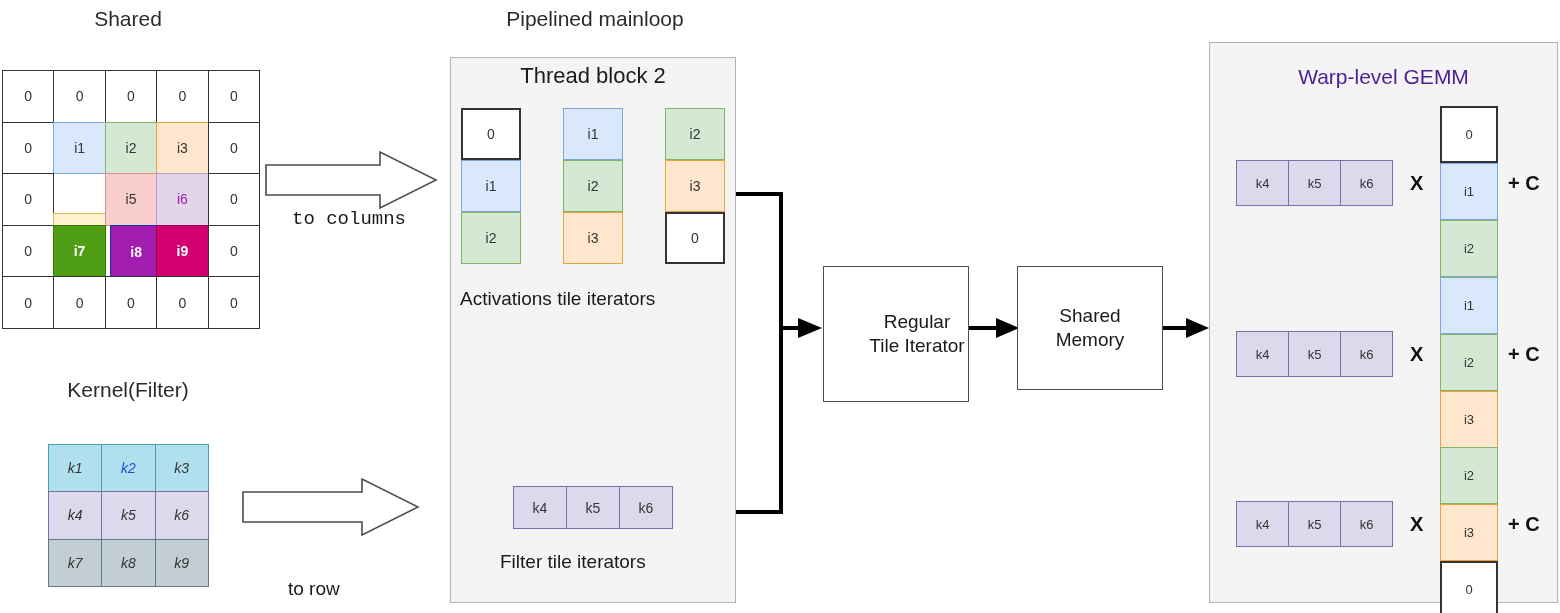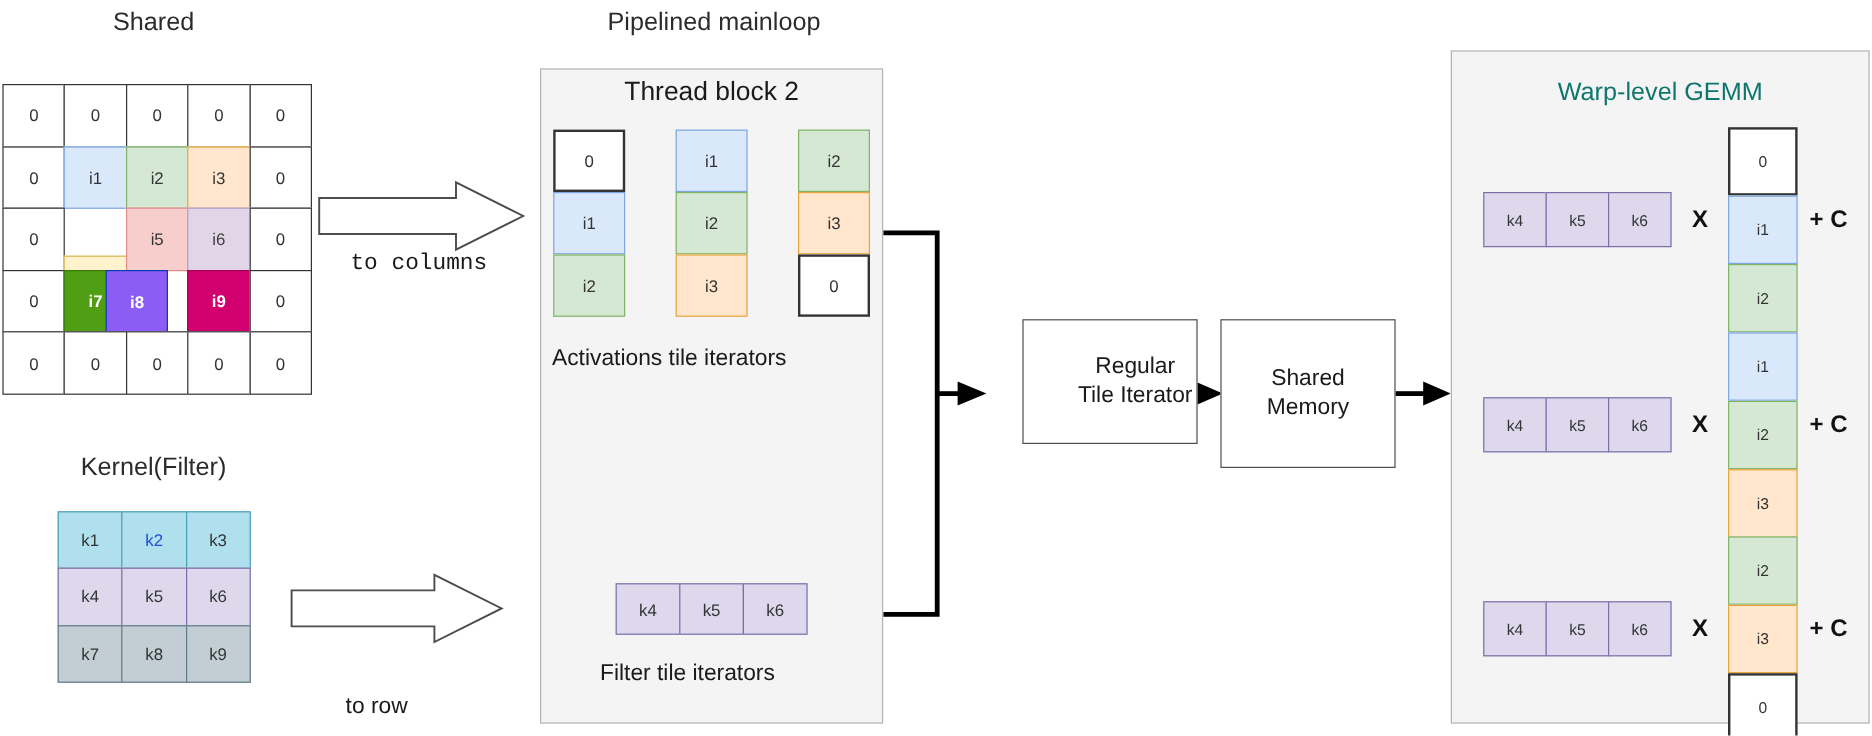--- a/index.html
+++ b/index.html
@@ -28,36 +28,36 @@
     <div class="cell" style="left: 154.2px; top: 0px; width: 52.4px; height: 52.6px; background: rgb(255, 255, 255); border: 1.4px solid rgb(51, 51, 51); color: rgb(51, 51, 51); font-size: 14px;">0</div>
     <div class="cell" style="left: 205.6px; top: 0px; width: 52.4px; height: 52.6px; background: rgb(255, 255, 255); border: 1.4px solid rgb(51, 51, 51); color: rgb(51, 51, 51); font-size: 14px;">0</div>
     <div class="cell" style="left: 0px; top: 51.6px; width: 52.4px; height: 52.6px; background: rgb(255, 255, 255); border: 1.4px solid rgb(51, 51, 51); color: rgb(51, 51, 51); font-size: 14px;">0</div>
     <div class="cell" style="left: 51.4px; top: 51.6px; width: 52.4px; height: 52.6px; background: rgb(218, 232, 252); border: 1.4px solid rgb(126, 166, 224); color: rgb(51, 51, 51); font-size: 14px;">i1</div>
     <div class="cell" style="left: 102.8px; top: 51.6px; width: 52.4px; height: 52.6px; background: rgb(213, 232, 212); border: 1.4px solid rgb(130, 179, 102); color: rgb(51, 51, 51); font-size: 14px;">i2</div>
     <div class="cell" style="left: 154.2px; top: 51.6px; width: 52.4px; height: 52.6px; background: rgb(255, 230, 204); border: 1.4px solid rgb(232, 163, 61); color: rgb(51, 51, 51); font-size: 14px;">i3</div>
     <div class="cell" style="left: 205.6px; top: 51.6px; width: 52.4px; height: 52.6px; background: rgb(255, 255, 255); border: 1.4px solid rgb(51, 51, 51); color: rgb(51, 51, 51); font-size: 14px;">0</div>
     <div class="cell" style="left: 0px; top: 103.2px; width: 52.4px; height: 52.6px; background: rgb(255, 255, 255); border: 1.4px solid rgb(51, 51, 51); color: rgb(51, 51, 51); font-size: 14px;">0</div>
     <div class="cell" style="left: 51.4px; top: 103.2px; width: 52.4px; height: 52.6px; background: rgb(255, 242, 204); border: 1.4px solid rgb(214, 182, 86); color: rgb(51, 51, 51); font-size: 14px; margin-top: 40px;">i4</div>
     <div class="cell" style="left: 102.8px; top: 103.2px; width: 52.4px; height: 52.6px; background: rgb(248, 206, 204); border: 1.4px solid rgb(224, 142, 140); color: rgb(51, 51, 51); font-size: 14px;">i5</div>
-    <div class="cell" style="left: 154.2px; top: 103.2px; width: 52.4px; height: 52.6px; background: rgb(225, 213, 231); border: 1.4px solid rgb(176, 156, 198); color: #404040; font-size: 14px;">i6</div>
+    <div class="cell" style="left: 154.2px; top: 103.2px; width: 52.4px; height: 52.6px; background: rgb(225, 213, 231); border: 1.4px solid rgb(176, 156, 198); color: #a21caf; font-size: 14px;">i6</div>
     <div class="cell" style="left: 205.6px; top: 103.2px; width: 52.4px; height: 52.6px; background: rgb(255, 255, 255); border: 1.4px solid rgb(51, 51, 51); color: rgb(51, 51, 51); font-size: 14px;">0</div>
     <div class="cell" style="left: 0px; top: 154.8px; width: 52.4px; height: 52.6px; background: rgb(255, 255, 255); border: 1.4px solid rgb(51, 51, 51); color: rgb(51, 51, 51); font-size: 14px;">0</div>
     <div class="cell" style="left: 51.4px; top: 154.8px; width: 52.4px; height: 52.6px; background: rgb(79, 158, 19); border: 1.4px solid rgb(58, 122, 13); color: rgb(255, 255, 255); font-size: 14px; font-weight: bold;">i7</div>
-    <div class="cell" style="left: 86px; top: 154.8px; width: 52.4px; height: 55px; background: #8b5cf6; border: 1.4px solid rgb(10, 60, 176); color: rgb(255, 255, 255); font-size: 14px; font-weight: bold;">i8</div>
+    <div class="cell" style="left: 108px; top: 154.8px; width: 52.4px; height: 55px; background: #a21caf; border: 1.4px solid rgb(10, 60, 176); color: rgb(255, 255, 255); font-size: 14px; font-weight: bold;">i8</div>
     <div class="cell" style="left: 154.2px; top: 154.8px; width: 52.4px; height: 52.6px; background: rgb(210, 0, 110); border: 1.4px solid rgb(163, 0, 85); color: rgb(255, 255, 255); font-size: 14px; font-weight: bold;">i9</div>
     <div class="cell" style="left: 205.6px; top: 154.8px; width: 52.4px; height: 52.6px; background: rgb(255, 255, 255); border: 1.4px solid rgb(51, 51, 51); color: rgb(51, 51, 51); font-size: 14px;">0</div>
     <div class="cell" style="left: 0px; top: 206.4px; width: 52.4px; height: 52.6px; background: rgb(255, 255, 255); border: 1.4px solid rgb(51, 51, 51); color: rgb(51, 51, 51); font-size: 14px;">0</div>
     <div class="cell" style="left: 51.4px; top: 206.4px; width: 52.4px; height: 52.6px; background: rgb(255, 255, 255); border: 1.4px solid rgb(51, 51, 51); color: rgb(51, 51, 51); font-size: 14px;">0</div>
     <div class="cell" style="left: 102.8px; top: 206.4px; width: 52.4px; height: 52.6px; background: rgb(255, 255, 255); border: 1.4px solid rgb(51, 51, 51); color: rgb(51, 51, 51); font-size: 14px;">0</div>
     <div class="cell" style="left: 154.2px; top: 206.4px; width: 52.4px; height: 52.6px; background: rgb(255, 255, 255); border: 1.4px solid rgb(51, 51, 51); color: rgb(51, 51, 51); font-size: 14px;">0</div>
     <div class="cell" style="left: 205.6px; top: 206.4px; width: 52.4px; height: 52.6px; background: rgb(255, 255, 255); border: 1.4px solid rgb(51, 51, 51); color: rgb(51, 51, 51); font-size: 14px;">0</div>
   </div>
 
 <div class="ttl abs" style="left:28px;top:378px;width:200px;">Kernel(Filter)</div>
-<div id="kernel-grid" class="abs" style="left:48px;top:426px;width:160px;height:102px;">
+<div id="kernel-grid" class="abs" style="left:48px;top:444px;width:160px;height:102px;font-style:italic;">
     <div class="cell" style="left: 0px; top: 0px; width: 54.3px; height: 48.3px; background: rgb(176, 224, 238); border: 1.2px solid rgb(75, 159, 181); color: rgb(51, 51, 51); font-size: 14px;">k1</div>
     <div class="cell" style="left: 53.3px; top: 0px; width: 54.3px; height: 48.3px; background: rgb(176, 224, 238); border: 1.2px solid rgb(75, 159, 181); color: #1d4ed8; font-size: 14px;">k2</div>
     <div class="cell" style="left: 106.6px; top: 0px; width: 54.3px; height: 48.3px; background: rgb(176, 224, 238); border: 1.2px solid rgb(75, 159, 181); color: rgb(51, 51, 51); font-size: 14px;">k3</div>
     <div class="cell" style="left: 0px; top: 47.3px; width: 54.3px; height: 48.3px; background: rgb(221, 216, 236); border: 1.2px solid rgb(122, 111, 168); color: rgb(51, 51, 51); font-size: 14px;">k4</div>
     <div class="cell" style="left: 53.3px; top: 47.3px; width: 54.3px; height: 48.3px; background: rgb(221, 216, 236); border: 1.2px solid rgb(122, 111, 168); color: rgb(51, 51, 51); font-size: 14px;">k5</div>
     <div class="cell" style="left: 106.6px; top: 47.3px; width: 54.3px; height: 48.3px; background: rgb(221, 216, 236); border: 1.2px solid rgb(122, 111, 168); color: rgb(51, 51, 51); font-size: 14px;">k6</div>
     <div class="cell" style="left: 0px; top: 94.6px; width: 54.3px; height: 48.3px; background: rgb(194, 206, 212); border: 1.2px solid rgb(95, 124, 137); color: rgb(51, 51, 51); font-size: 14px;">k7</div>
     <div class="cell" style="left: 53.3px; top: 94.6px; width: 54.3px; height: 48.3px; background: rgb(194, 206, 212); border: 1.2px solid rgb(95, 124, 137); color: rgb(51, 51, 51); font-size: 14px;">k8</div>
     <div class="cell" style="left: 106.6px; top: 94.6px; width: 54.3px; height: 48.3px; background: rgb(194, 206, 212); border: 1.2px solid rgb(95, 124, 137); color: rgb(51, 51, 51); font-size: 14px;">k9</div>
   </div>
@@ -100,35 +100,35 @@
   </div>
 <div class="caption" style="left:460px;top:288px;">Activations tile iterators</div>
 
 <div id="filter-row" class="abs" style="left:513px;top:486px;width:159px;height:43px;">
     <div class="cell" style="left: 0px; top: 0px; width: 54px; height: 43px; background: rgb(221, 216, 236); border: 1.2px solid rgb(122, 111, 168); color: rgb(51, 51, 51); font-size: 14px;">k4</div>
     <div class="cell" style="left: 53px; top: 0px; width: 54px; height: 43px; background: rgb(221, 216, 236); border: 1.2px solid rgb(122, 111, 168); color: rgb(51, 51, 51); font-size: 14px;">k5</div>
     <div class="cell" style="left: 106px; top: 0px; width: 54px; height: 43px; background: rgb(221, 216, 236); border: 1.2px solid rgb(122, 111, 168); color: rgb(51, 51, 51); font-size: 14px;">k6</div>
   </div>
 <div class="caption" style="left:500px;top:551px;">Filter tile iterators</div>
 
-<div class="procbox" style="left:852px;top:266px;width:146px;height:104px;padding-left:42px;">
+<div class="procbox" style="left:823px;top:266px;width:146px;height:136px;padding-left:42px;">
   <span>
     <span>Regular</span><br>
     <span>Tile Iterator</span>
   </span>
 </div>
 <div class="procbox" style="left:1017px;top:266px;width:146px;height:124px;">
   <span>
     <span>Shared</span><br>
     <span>Memory</span>
   </span>
 </div>
 
 <div class="panel" style="left:1209px;top:42px;width:349px;height:561px;"></div>
-<div class="abs" style="left:1209px;top:65px;width:349px;text-align:center;font-size:21px;color:#0f766e;">Warp-level GEMM</div>
+<div class="abs" style="left:1209px;top:65px;width:349px;text-align:center;font-size:21px;color:#4c1d95;">Warp-level GEMM</div>
 <div id="gemm-rows" class="abs" style="left:1209px;top:42px;width:349px;height:561px;">
     <div class="cell" style="left: 27px; top: 118px; width: 53px; height: 46px; background: rgb(221, 216, 236); border: 1.2px solid rgb(122, 111, 168); color: rgb(51, 51, 51); font-size: 13px;">k4</div>
     <div class="cell" style="left: 79px; top: 118px; width: 53px; height: 46px; background: rgb(221, 216, 236); border: 1.2px solid rgb(122, 111, 168); color: rgb(51, 51, 51); font-size: 13px;">k5</div>
     <div class="cell" style="left: 131px; top: 118px; width: 53px; height: 46px; background: rgb(221, 216, 236); border: 1.2px solid rgb(122, 111, 168); color: rgb(51, 51, 51); font-size: 13px;">k6</div>
     <div class="op" style="left: 201px; top: 130px;">X</div>
     <div class="cell" style="left: 231px; top: 64px; width: 58px; height: 57px; background: rgb(255, 255, 255); border: 2px solid rgb(51, 51, 51); color: rgb(51, 51, 51); font-size: 13px;">0</div>
     <div class="cell" style="left: 231px; top: 121px; width: 58px; height: 57px; background: rgb(218, 232, 252); border: 1.2px solid rgb(126, 166, 224); color: rgb(51, 51, 51); font-size: 13px;">i1</div>
     <div class="cell" style="left: 231px; top: 178px; width: 58px; height: 57px; background: rgb(213, 232, 212); border: 1.2px solid rgb(130, 179, 102); color: rgb(51, 51, 51); font-size: 13px;">i2</div>
     <div class="op" style="left: 299px; top: 130px;">+ C</div>
     <div class="cell" style="left: 27px; top: 289px; width: 53px; height: 46px; background: rgb(221, 216, 236); border: 1.2px solid rgb(122, 111, 168); color: rgb(51, 51, 51); font-size: 13px;">k4</div>

